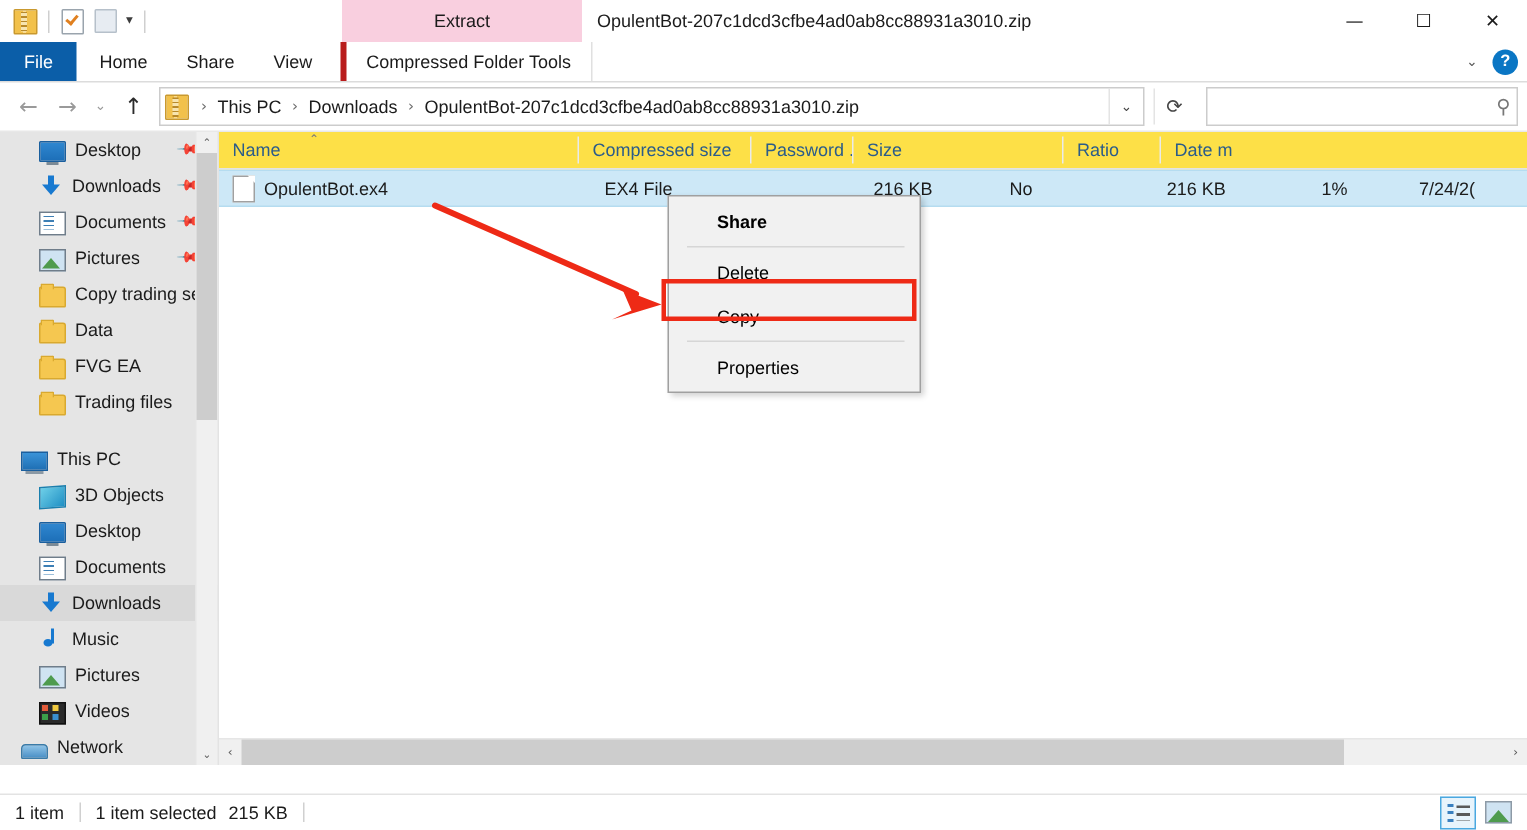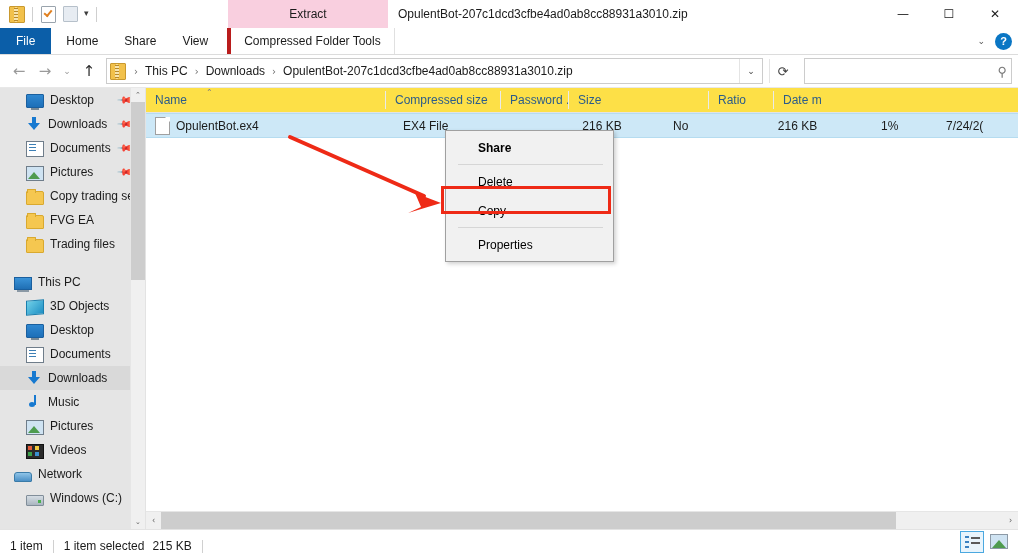--- a/index.html
+++ b/index.html
@@ -428,25 +428,26 @@
     position: absolute; left: 0; top: 0;
     width: 735px; height: 17px;
     background: #cdcdcd;
   }
 
   
   .statusbar {
     height: 23px;
     flex: 0 0 23px;
     display: flex;
-    align-items: flex-end;
+    align-items: center;
     background: #fff;
     border-top: 1px solid #e3e3e3;
     position: relative;
     padding-left: 10px;
+    margin-top: 19px;
   }
   .st-item { font-size: 12px; color: #1b1b1b; white-space: nowrap; }
   .st-sep { width: 1px; height: 13px; background: #d0d0d0; margin: 0 10px; }
   .viewbtns {
     position: absolute;
     right: 8px; top: 0;
     height: 23px;
     display: flex;
     align-items: center;
     gap: 4px;
@@ -622,20 +623,24 @@
         <span class="nav-ico i-pic"></span>
         <span class="nav-label">Pictures</span>
         <span class="pin">📌</span>
       </div>
       <div class="nav-item indent1">
         <span class="nav-ico i-folder"></span>
         <span class="nav-label">Copy trading set</span>
       </div>
       <div class="nav-item indent1">
         <span class="nav-ico i-folder"></span>
+        <span class="nav-label">Data</span>
+      </div>
+      <div class="nav-item indent1">
+        <span class="nav-ico i-folder"></span>
         <span class="nav-label">FVG EA</span>
       </div>
       <div class="nav-item indent1">
         <span class="nav-ico i-folder"></span>
         <span class="nav-label">Trading files</span>
       </div>
 
       <div style="height:14px"></div>
 
       <div class="nav-item" style="padding-left:14px;">

